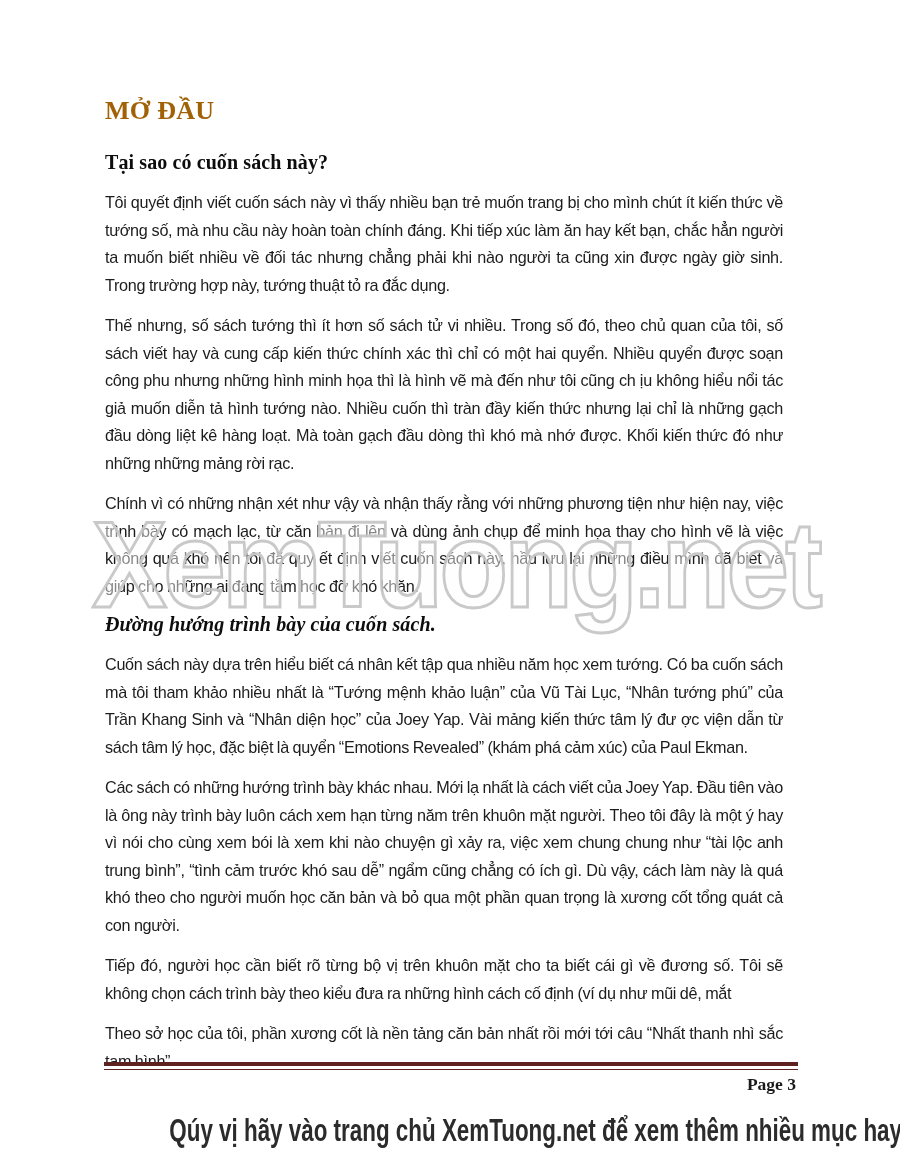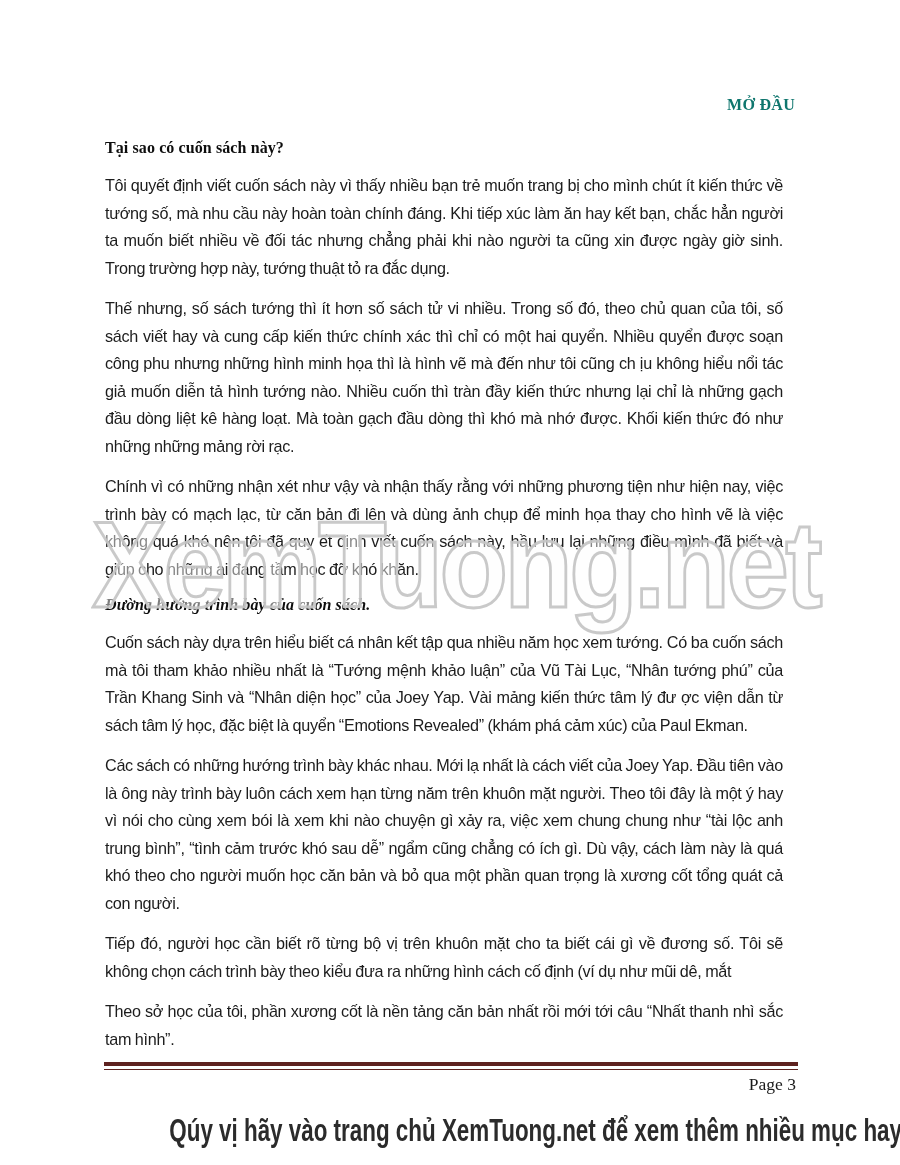--- a/index.html
+++ b/index.html
@@ -6,26 +6,26 @@
   body{
     width:900px;height:1165px;background:#ffffff;position:relative;
     overflow:hidden;font-family:"Liberation Sans",sans-serif;
   }
   .content{
     position:relative;z-index:1;
     width:690px;margin:0 0 0 105px;padding-top:96px;
   }
   .doc-title{
     font-family:"Liberation Serif",serif;font-weight:700;
-    font-size:16px;color:#0f766e;text-align:right;
+    font-size:26px;color:#a16207;text-align:left;
     margin:0 0 25px 0;letter-spacing:.3px;
   }
   .section-heading{
     font-family:"Liberation Serif",serif;font-weight:700;
-    font-size:16px;color:#0d0d0d;margin:0 0 15px 0;letter-spacing:.1px;
+    font-size:20px;color:#0d0d0d;margin:0 0 15px 0;letter-spacing:.1px;
   }
   .section-heading.second{margin-top:9px;font-style:italic;}
   p.body-par{
     font-size:16.2px;line-height:27.5px;color:#1c1c1c;
     text-align:justify;margin:0 12px 13px 0;
     letter-spacing:-0.3px;word-spacing:-0.5px;
   }
   .watermark{
     position:absolute;z-index:5;left:92px;top:504px;
     font-family:"Liberation Sans",sans-serif;font-weight:700;
@@ -36,21 +36,21 @@
     transform:scaleX(0.92);transform-origin:left center;
     opacity:.95;pointer-events:none;
   }
   .footer-rule{
     position:absolute;z-index:10;left:104px;top:1062px;width:694px;
     height:3px;border-top:4px solid #5e2220;border-bottom:1px solid #5e2220;
     background:#ffffff;
   }
   .page-number{
     position:absolute;z-index:10;top:1074px;right:104px;
-    font-family:"Liberation Serif",serif;font-size:17.5px;color:#1a1a1a;
+    font-family:"Liberation Serif",serif;font-size:17.5px;color:#1a1a1a;font-weight:bold;
   }
   .footer-caption-wrap{
     position:absolute;z-index:10;left:0;top:1112px;width:900px;
     text-align:center;white-space:nowrap;
   }
   .footer-caption{
     display:inline-block;transform:scaleX(0.70);transform-origin:center;
     font-family:"Liberation Sans",sans-serif;font-weight:700;
     font-size:32px;color:#2b2b2b;letter-spacing:0;
   }

